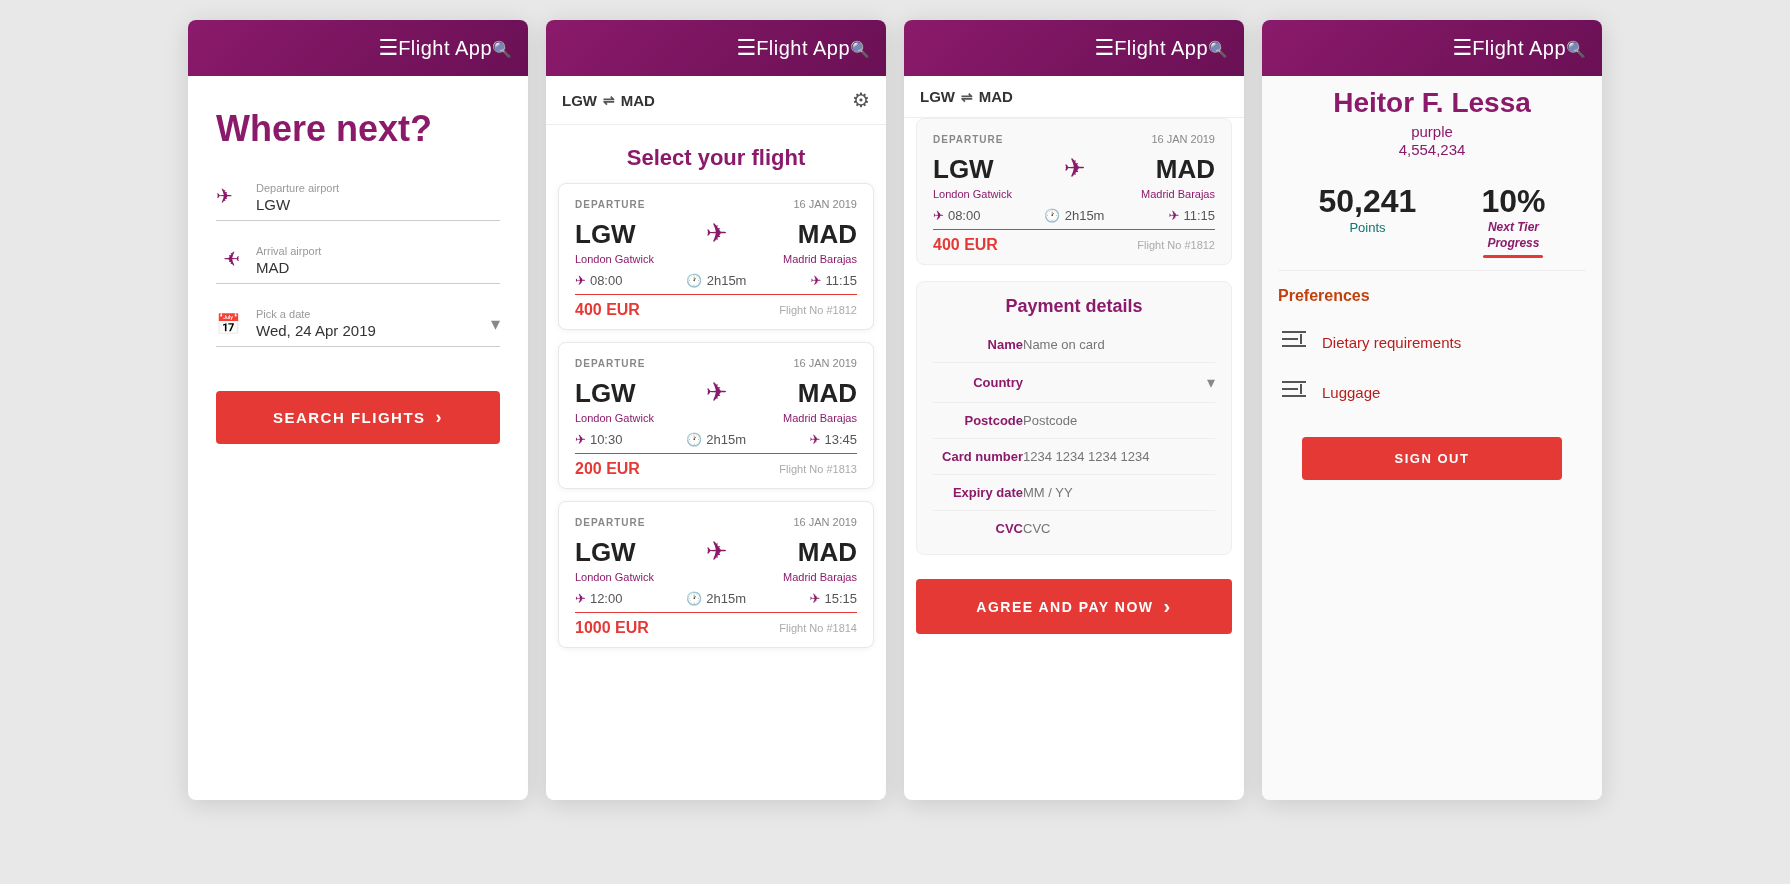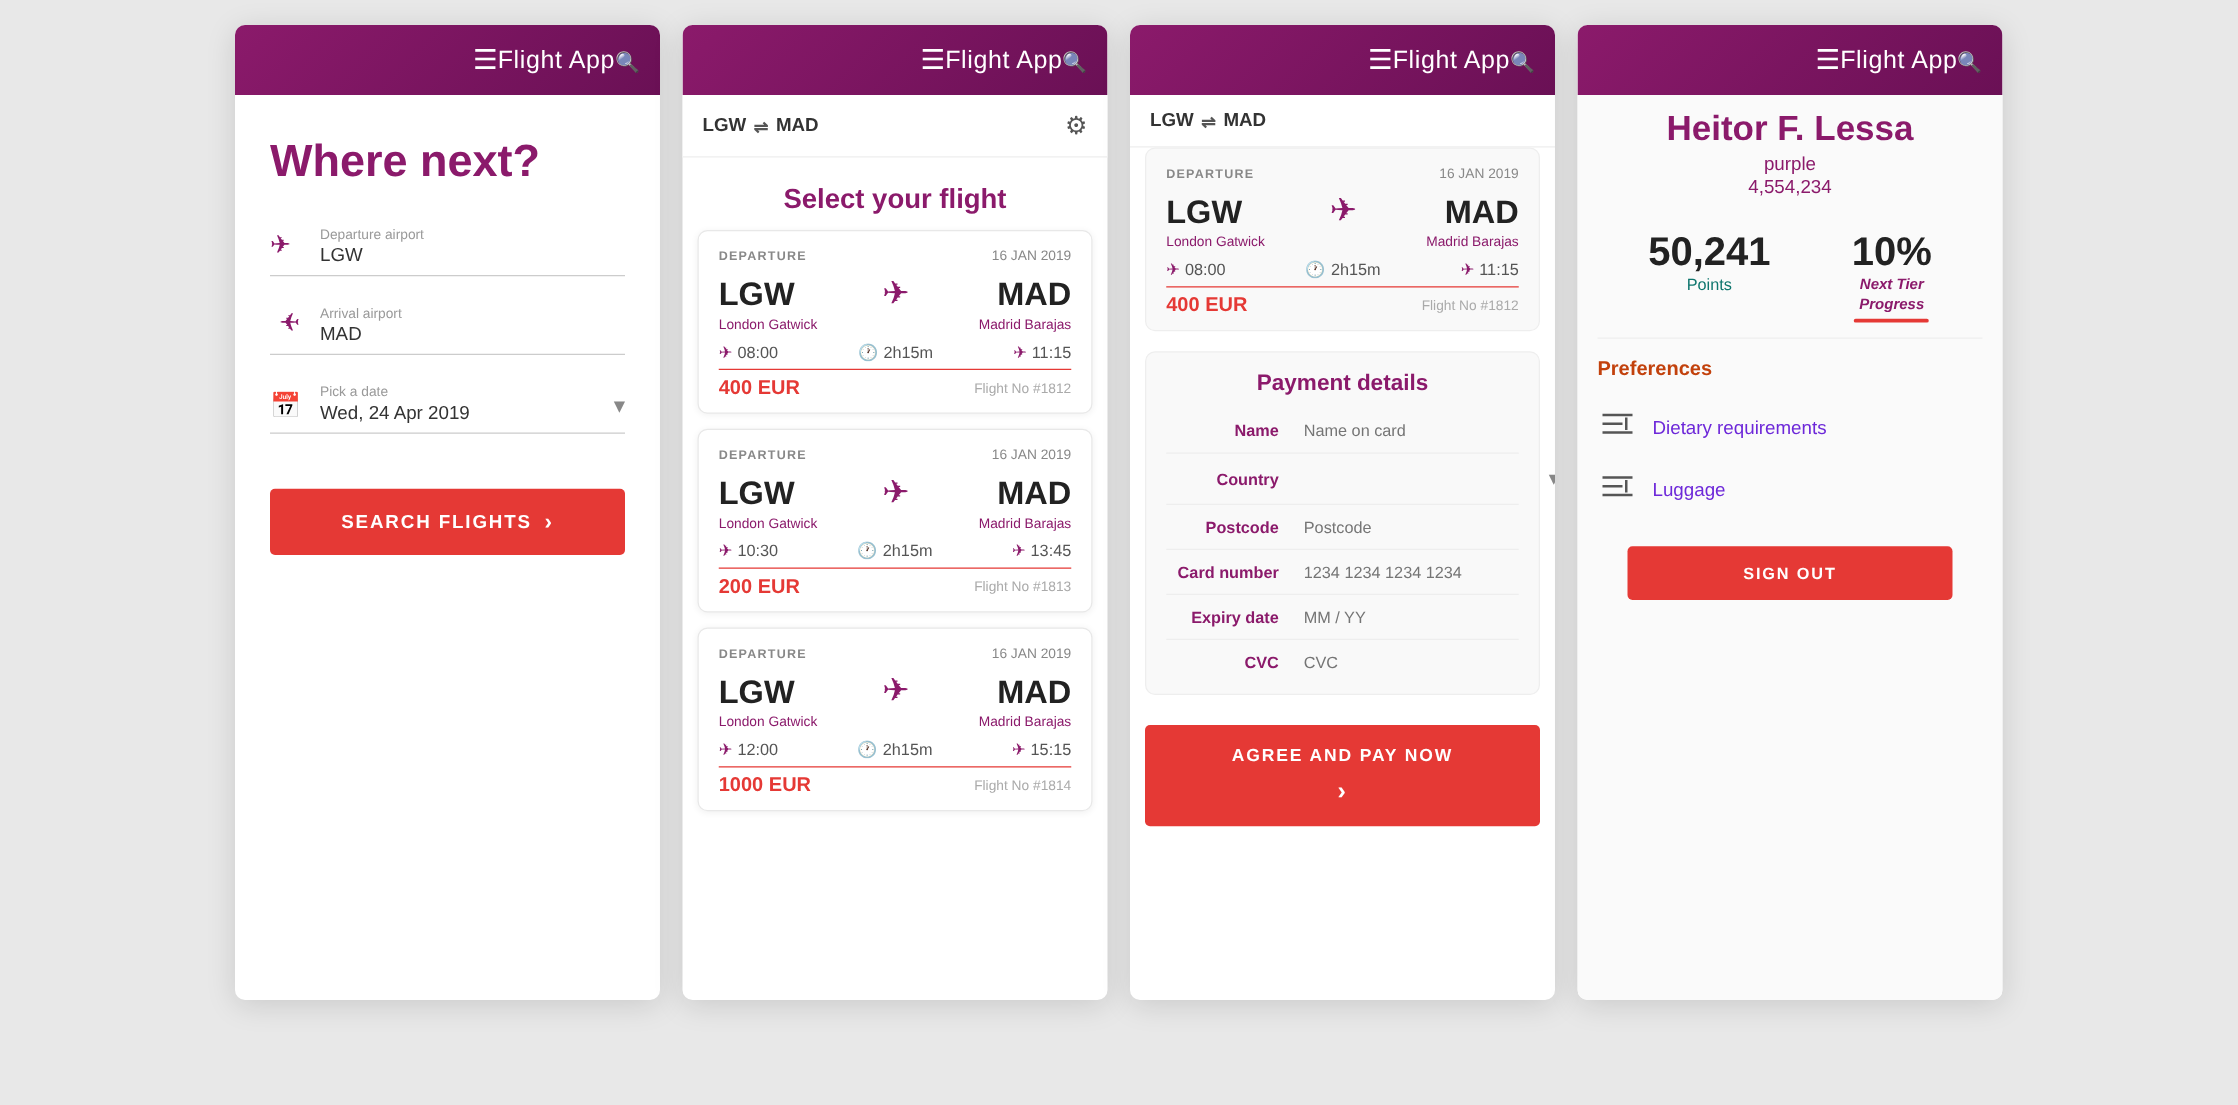--- a/index.html
+++ b/index.html
@@ -276,21 +276,21 @@
       font-weight: 600;
       text-align: center;
       margin-bottom: 10px;
       padding-top: 6px;
     }
     .payment-row {
       display: flex;
       align-items: center;
       padding: 10px 0;
       border-bottom: 1px solid #eee;
-      gap: 20px;
+      gap: 0;
     }
     .payment-row:last-child {
       border-bottom: none;
     }
     .payment-label {
       color: #8b1a6b;
       font-size: 13px;
       font-weight: 600;
       width: 90px;
       text-align: right;
@@ -317,21 +317,20 @@
       font-size: 14px;
       font-weight: 700;
       letter-spacing: 1.5px;
       cursor: pointer;
       display: flex;
       align-items: center;
       gap: 10px;
       margin: 8px 12px 0;
       width: calc(100% - 24px);
       justify-content: center;
-      flex-direction: column;
     }
 
     
     .screen-profile {
       padding: 0 0 16px;
       display: flex;
       flex-direction: column;
       flex: 1;
       background: #fafafa;
     }
@@ -400,21 +399,21 @@
       cursor: pointer;
     }
     .pref-icon {
       color: #555;
       font-size: 22px;
       width: 32px;
       text-align: center;
     }
     .pref-label {
       font-size: 15px;
-      color: #6d28d9;
+      color: #b91c1c;
     }
     .sign-out-btn {
       background: #e53935;
       color: #fff;
       border: none;
       border-radius: 4px;
       padding: 14px 32px;
       font-size: 13px;
       font-weight: 700;
       letter-spacing: 1.5px;

